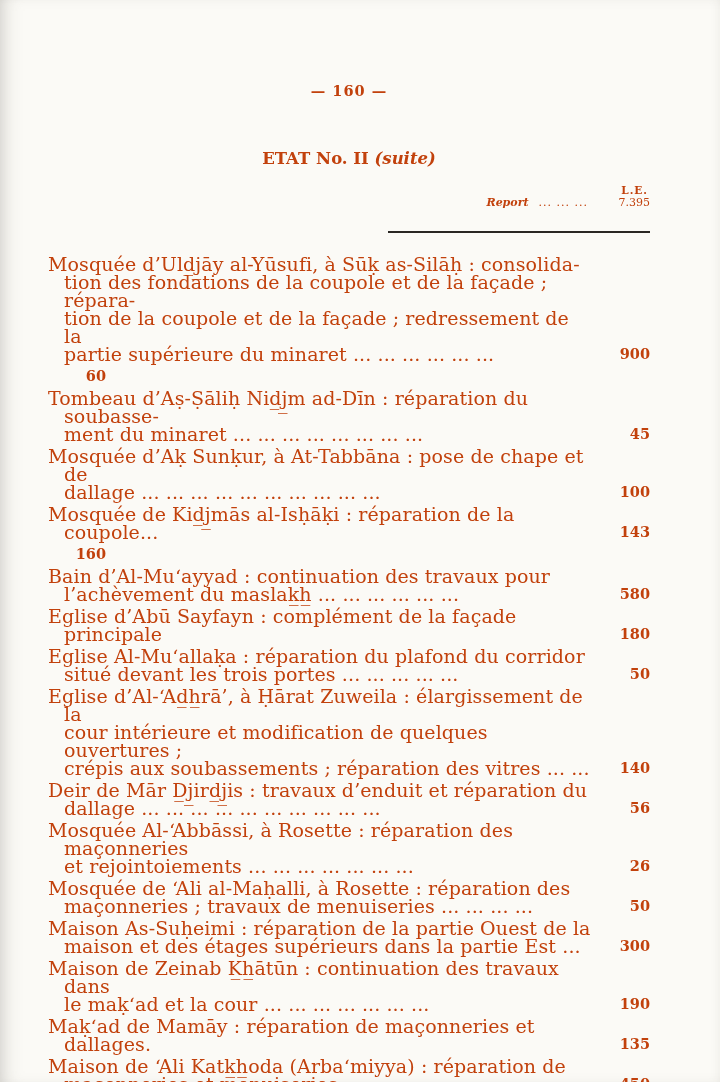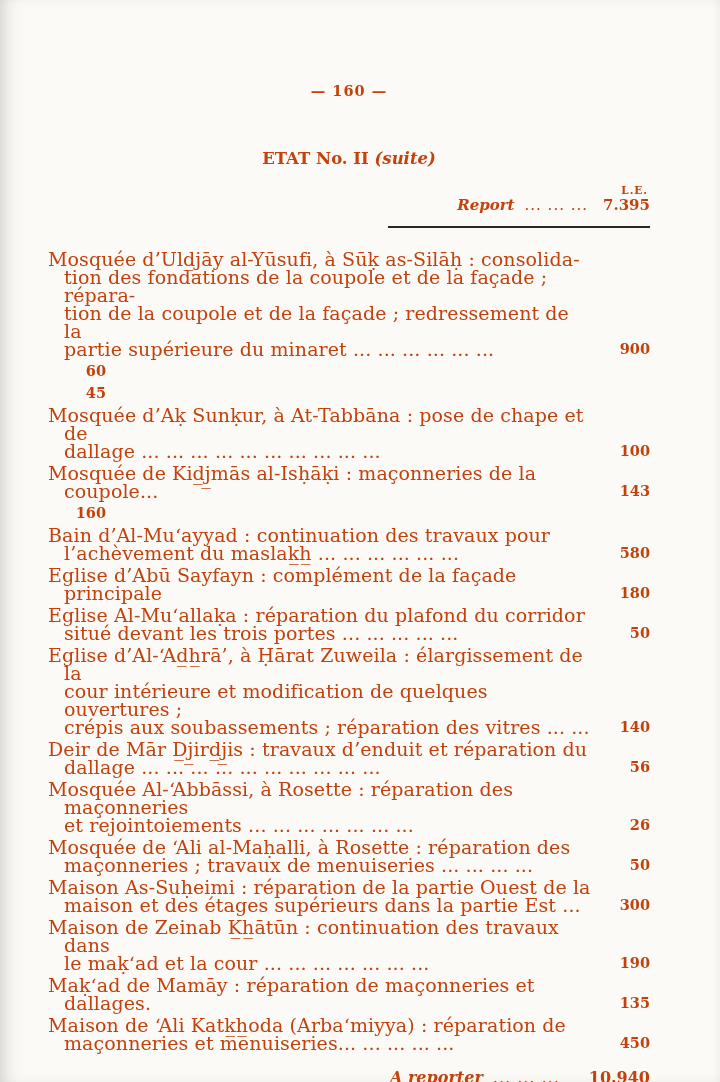--- a/index.html
+++ b/index.html
@@ -41,33 +41,33 @@
     text-align: right;
     font-size: 10.5px;
     font-weight: 700;
     letter-spacing: 1px;
     padding-right: 2px;
   }
   .report-row {
     display: flex;
     justify-content: flex-end;
     align-items: flex-end;
-    font-size: 15px;
-    margin-bottom: 12px;
+    font-size: 11px;
+    margin-bottom: 22px;
   }
   .report-label {
     font-style: italic;
     font-weight: 700;
   }
   .report-dots {
     margin: 0 10px 0 10px;
     letter-spacing: 1px;
   }
   .report-amount {
-    font-weight: 700;
+    font-weight: 400;
     min-width: 52px;
     text-align: right;
   }
   .report-rule {
     border-top: 2px solid #2a2723;
     width: 262px;
     margin-left: auto;
     margin-bottom: 22px;
   }
   .entries { }
@@ -145,31 +145,33 @@
 tion de la coupole et de la façade ; redressement de la
 partie supérieure du minaret  ...   ...   ...   ...   ...   ...</div>
       <div class="entry-amount">900</div>
     </div>
 
     <div class="entry">
       <div class="entry-amount">60</div>
     </div>
 
     <div class="entry">
+      <div class="entry-text">Tombeau d’Aṣ-Ṣāliḥ Nid̲j̲m ad-Dīn : réparation du soubasse-
+ment du minaret ...   ...   ...   ...   ...   ...   ...   ...</div>
       <div class="entry-amount">45</div>
     </div>
 
     <div class="entry">
       <div class="entry-text">Mosquée d’Aḳ Sunḳur, à At-Tabbāna : pose de chape et de
 dallage   ...   ...   ...   ...   ...   ...   ...   ...   ...   ...</div>
       <div class="entry-amount">100</div>
     </div>
 
     <div class="entry">
-      <div class="entry-text">Mosquée de Kid̲j̲mās al-Isḥāḳi : maçonneries de la coupole...</div>
+      <div class="entry-text">Mosquée de Kid̲j̲mās al-Isḥāḳi : réparation de la coupole...</div>
       <div class="entry-amount">143</div>
     </div>
 
     <div class="entry">
       <div class="entry-amount">160</div>
     </div>
 
     <div class="entry">
       <div class="entry-text">Bain  d’Al-Mu‘ayyad :  continuation  des  travaux  pour
 l’achèvement du maslak̲h̲ ...   ...   ...   ...   ...   ...</div>

